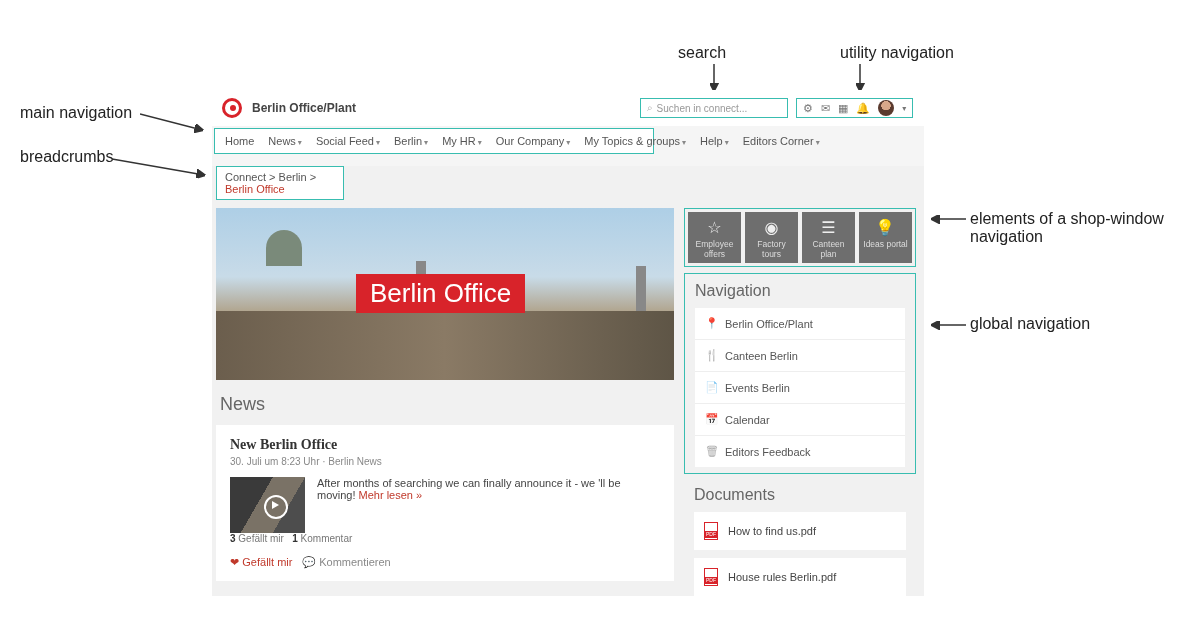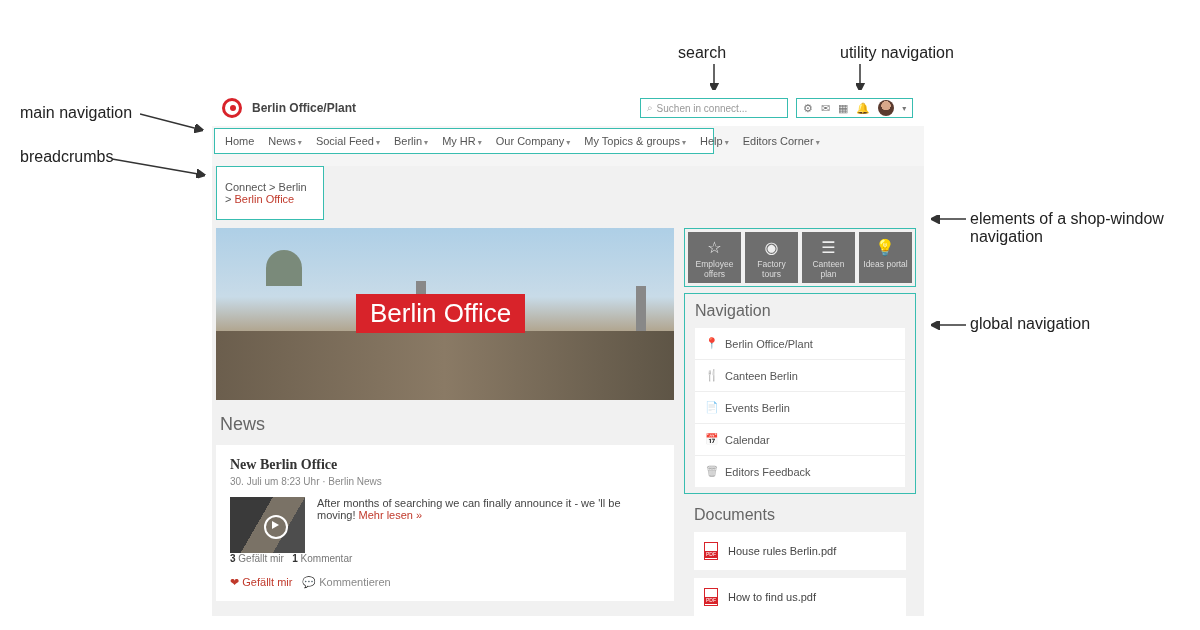--- a/index.html
+++ b/index.html
@@ -88,36 +88,36 @@
   }
   .main-nav {
     background: #fff;
     border: 1px solid #38bdb0;
     display: flex;
     gap: 14px;
     padding: 6px 10px;
     font-size: 11px;
     color: #555;
     margin: 2px 2px 0 2px;
-    width: 500px;
+    width: 440px;
   }
   .main-nav span { cursor: pointer; white-space: nowrap; }
   .main-nav .caret { font-size: 8px; color: #888; margin-left: 2px; }
   .body-area {
     background: #f1f1f1;
     padding: 0;
     margin-top: 12px;
   }
   .breadcrumb-wrap {
     background: #fff;
     border: 1px solid #38bdb0;
-    padding: 14px 8px;
+    padding: 4px 8px;
     font-size: 11px;
     color: #555;
-    width: 108px;
+    width: 128px;
     margin: 6px 0 0 4px;
   }
   .breadcrumb-wrap .current { color: #c0392b; }
   .content-row {
     display: flex;
     gap: 10px;
     padding: 8px 8px 0 4px;
   }
   .left-col { flex: 0 0 458px; }
   .right-col { flex: 1; }
@@ -398,23 +398,23 @@
                 <span class="nicon">🗑</span>
                 <span>Editors Feedback</span>
               </div>
           </div>
         </div>
 
         <div class="docs-panel">
           <div class="panel-title">Documents</div>
           <div class="doc-item">
             <span class="pdf-icon"></span>
-            <span>House rules Berlin.pdf</span>
+            <span>How to find us.pdf</span>
           </div>
           <div class="doc-item">
             <span class="pdf-icon"></span>
-            <span>How to find us.pdf</span>
+            <span>House rules Berlin.pdf</span>
           </div>
         </div>
       </div>
     </div>
   </div>
 </div>
 
 </body></html>

